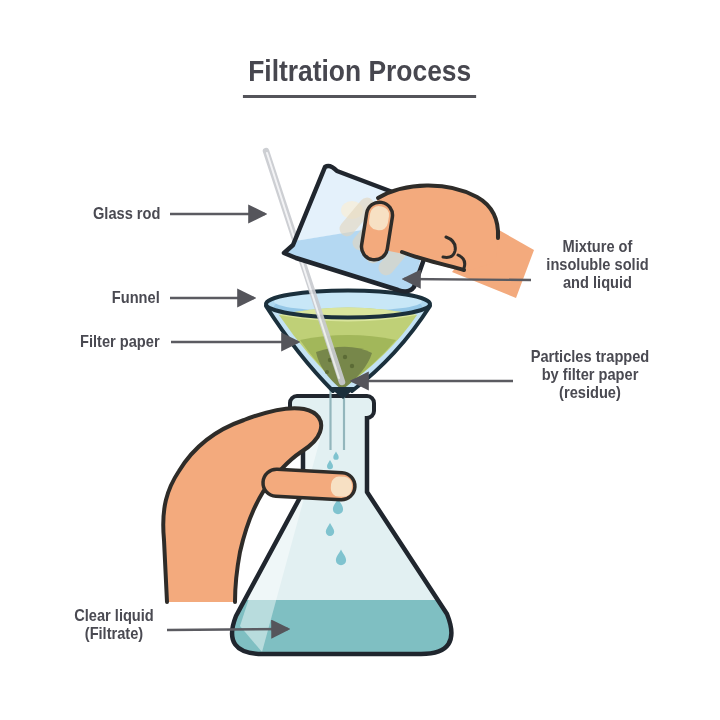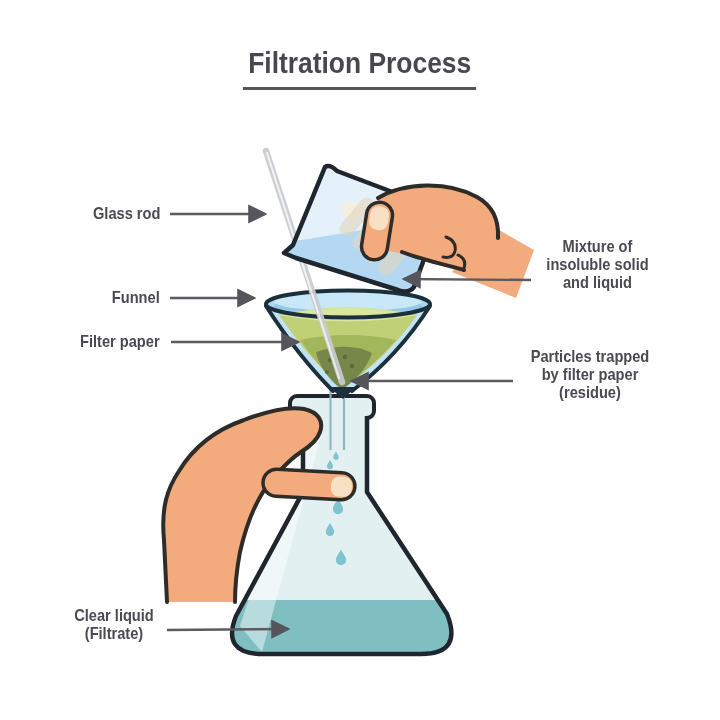--- a/index.html
+++ b/index.html
@@ -1,19 +1,19 @@
 <!DOCTYPE html>
 <html><head>
 <meta charset="utf-8">
 <style>
   html,body{margin:0;padding:0;background:#ffffff;}
   #stage{position:relative;width:720px;height:720px;background:#ffffff;overflow:hidden;
          font-family:"Liberation Sans", sans-serif;}
   #scene{position:absolute;left:0;top:0;width:720px;height:720px;}
-  .title-wrap{position:absolute;left:0;right:0;top:46px;text-align:center;}
+  .title-wrap{position:absolute;left:0;right:0;top:54px;text-align:center;}
   .title{display:inline-block;font-size:30px;font-weight:bold;color:#47474f;
          letter-spacing:0px;padding:0 6px 7px 6px;border-bottom:3px solid #54545a;
          transform:scaleX(0.88);transform-origin:50% 50%;}
   .lbl{position:absolute;font-weight:bold;font-size:17px;line-height:18px;color:#4a4a52;}
   .lbl.right-align{text-align:right;transform:scaleX(0.86);transform-origin:100% 50%;}
   .lbl.center{text-align:center;transform:scaleX(0.86);transform-origin:50% 50%;}
 </style>
 </head>
 <body>
 

